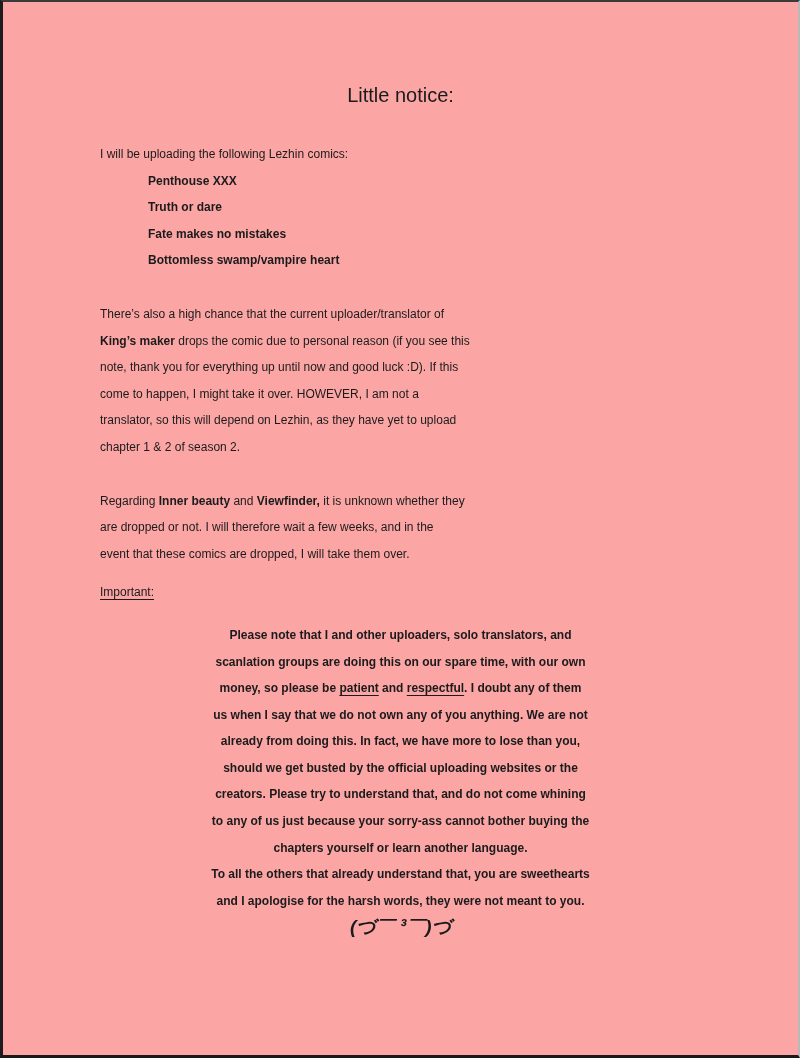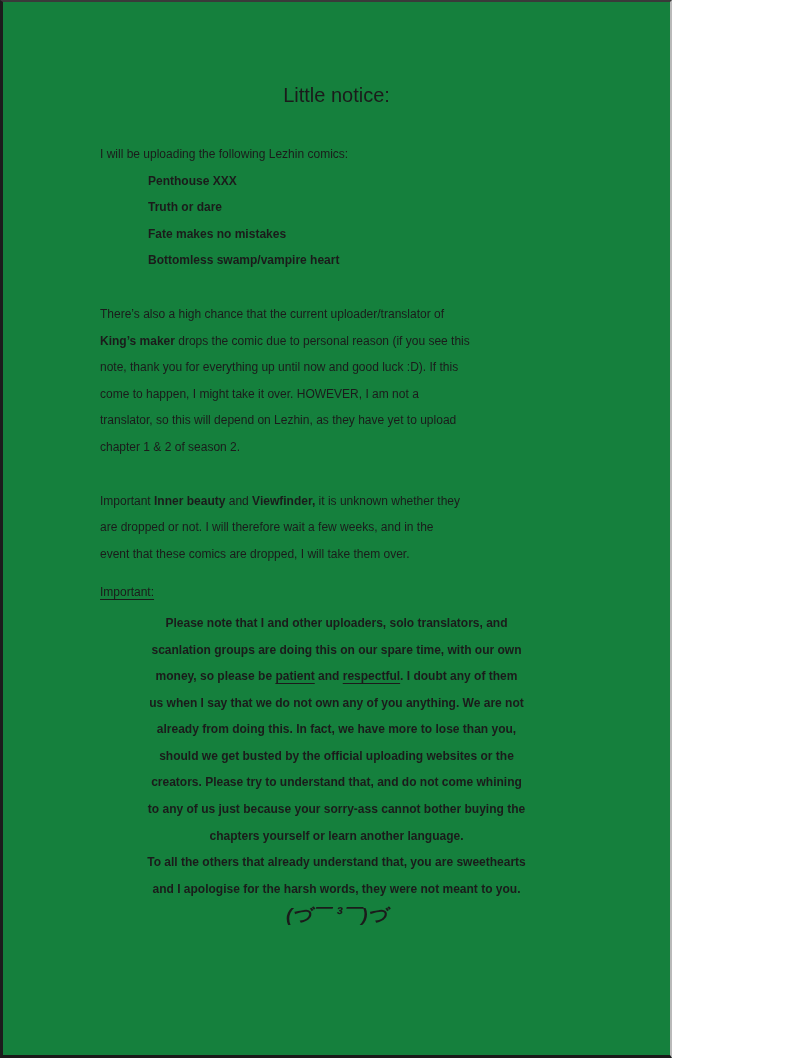--- a/index.html
+++ b/index.html
@@ -4,23 +4,23 @@
 <style>
   * { margin: 0; padding: 0; box-sizing: border-box; }
   html, body { background: #ffffff; }
   body {
     width: 800px;
     height: 1058px;
     font-family: "Liberation Sans", "DejaVu Sans", sans-serif;
     color: #1b1b1b;
   }
   .page {
-    width: 672px;
+    width: 800px;
     height: 1058px;
-    background: #15803d;
+    background: #fca5a5;
     border-top: 2px solid #3a3a3a;
     border-left: 3px solid #1c1c1c;
     border-bottom: 3px solid #1a1a1a;
     border-right: 2px solid #b9b9b9;
     padding: 78px 97px 0 97px;
     overflow: hidden;
   }
   .title {
     text-align: center;
     font-size: 20px;
@@ -28,21 +28,21 @@
     line-height: 30px;
     margin-bottom: 31px;
   }
   .block { font-size: 12px; line-height: 26.6px; }
   .line { white-space: pre; }
   .b, .bold .line { font-weight: bold; }
   .u { text-decoration: underline; text-underline-offset: 3px; }
   .comic-list { margin-left: 48px; font-weight: bold; }
   .para { margin-top: 27px; }
   .important-label { margin-top: 12px; }
-  .important-body { margin-top: 4px; }
+  .important-body { margin-top: 16px; }
   .center { text-align: center; }
   .center .line { display: flex; justify-content: center; }
   .kaomoji-line {
     text-align: center;
     font-size: 19px;
     font-weight: bold;
     line-height: 26.6px;
     font-style: italic;
   }
 </style>
@@ -68,21 +68,21 @@
   <div class="block para">
       <div class="line"><span class="">There’s also a high chance that the current uploader/translator of</span></div>
       <div class="line"><span class="b ">King’s maker</span><span class=""> drops the comic due to personal reason (if you see this</span></div>
       <div class="line"><span class="">note, thank you for everything up until now and good luck :D). If this</span></div>
       <div class="line"><span class="">come to happen, I might take it over. HOWEVER, I am not a</span></div>
       <div class="line"><span class="">translator, so this will depend on Lezhin, as they have yet to upload</span></div>
       <div class="line"><span class="">chapter 1 &amp; 2 of season 2.</span></div>
     </div>
 
   <div class="block para">
-      <div class="line"><span class="">Important </span><span class="b ">Inner beauty</span><span class=""> and </span><span class="b ">Viewfinder,</span><span class=""> it is unknown whether they</span></div>
+      <div class="line"><span class="">Regarding </span><span class="b ">Inner beauty</span><span class=""> and </span><span class="b ">Viewfinder,</span><span class=""> it is unknown whether they</span></div>
       <div class="line"><span class="">are dropped or not. I will therefore wait a few weeks, and in the</span></div>
       <div class="line"><span class="">event that these comics are dropped, I will take them over.</span></div>
     </div>
 
   <div class="block important-label">
       <div class="line"><span class="u">Important:</span></div>
     </div>
 
   <div class="block important-body bold center">
       <div class="line"><span class="">Please note that I and other uploaders, solo translators, and</span></div>

